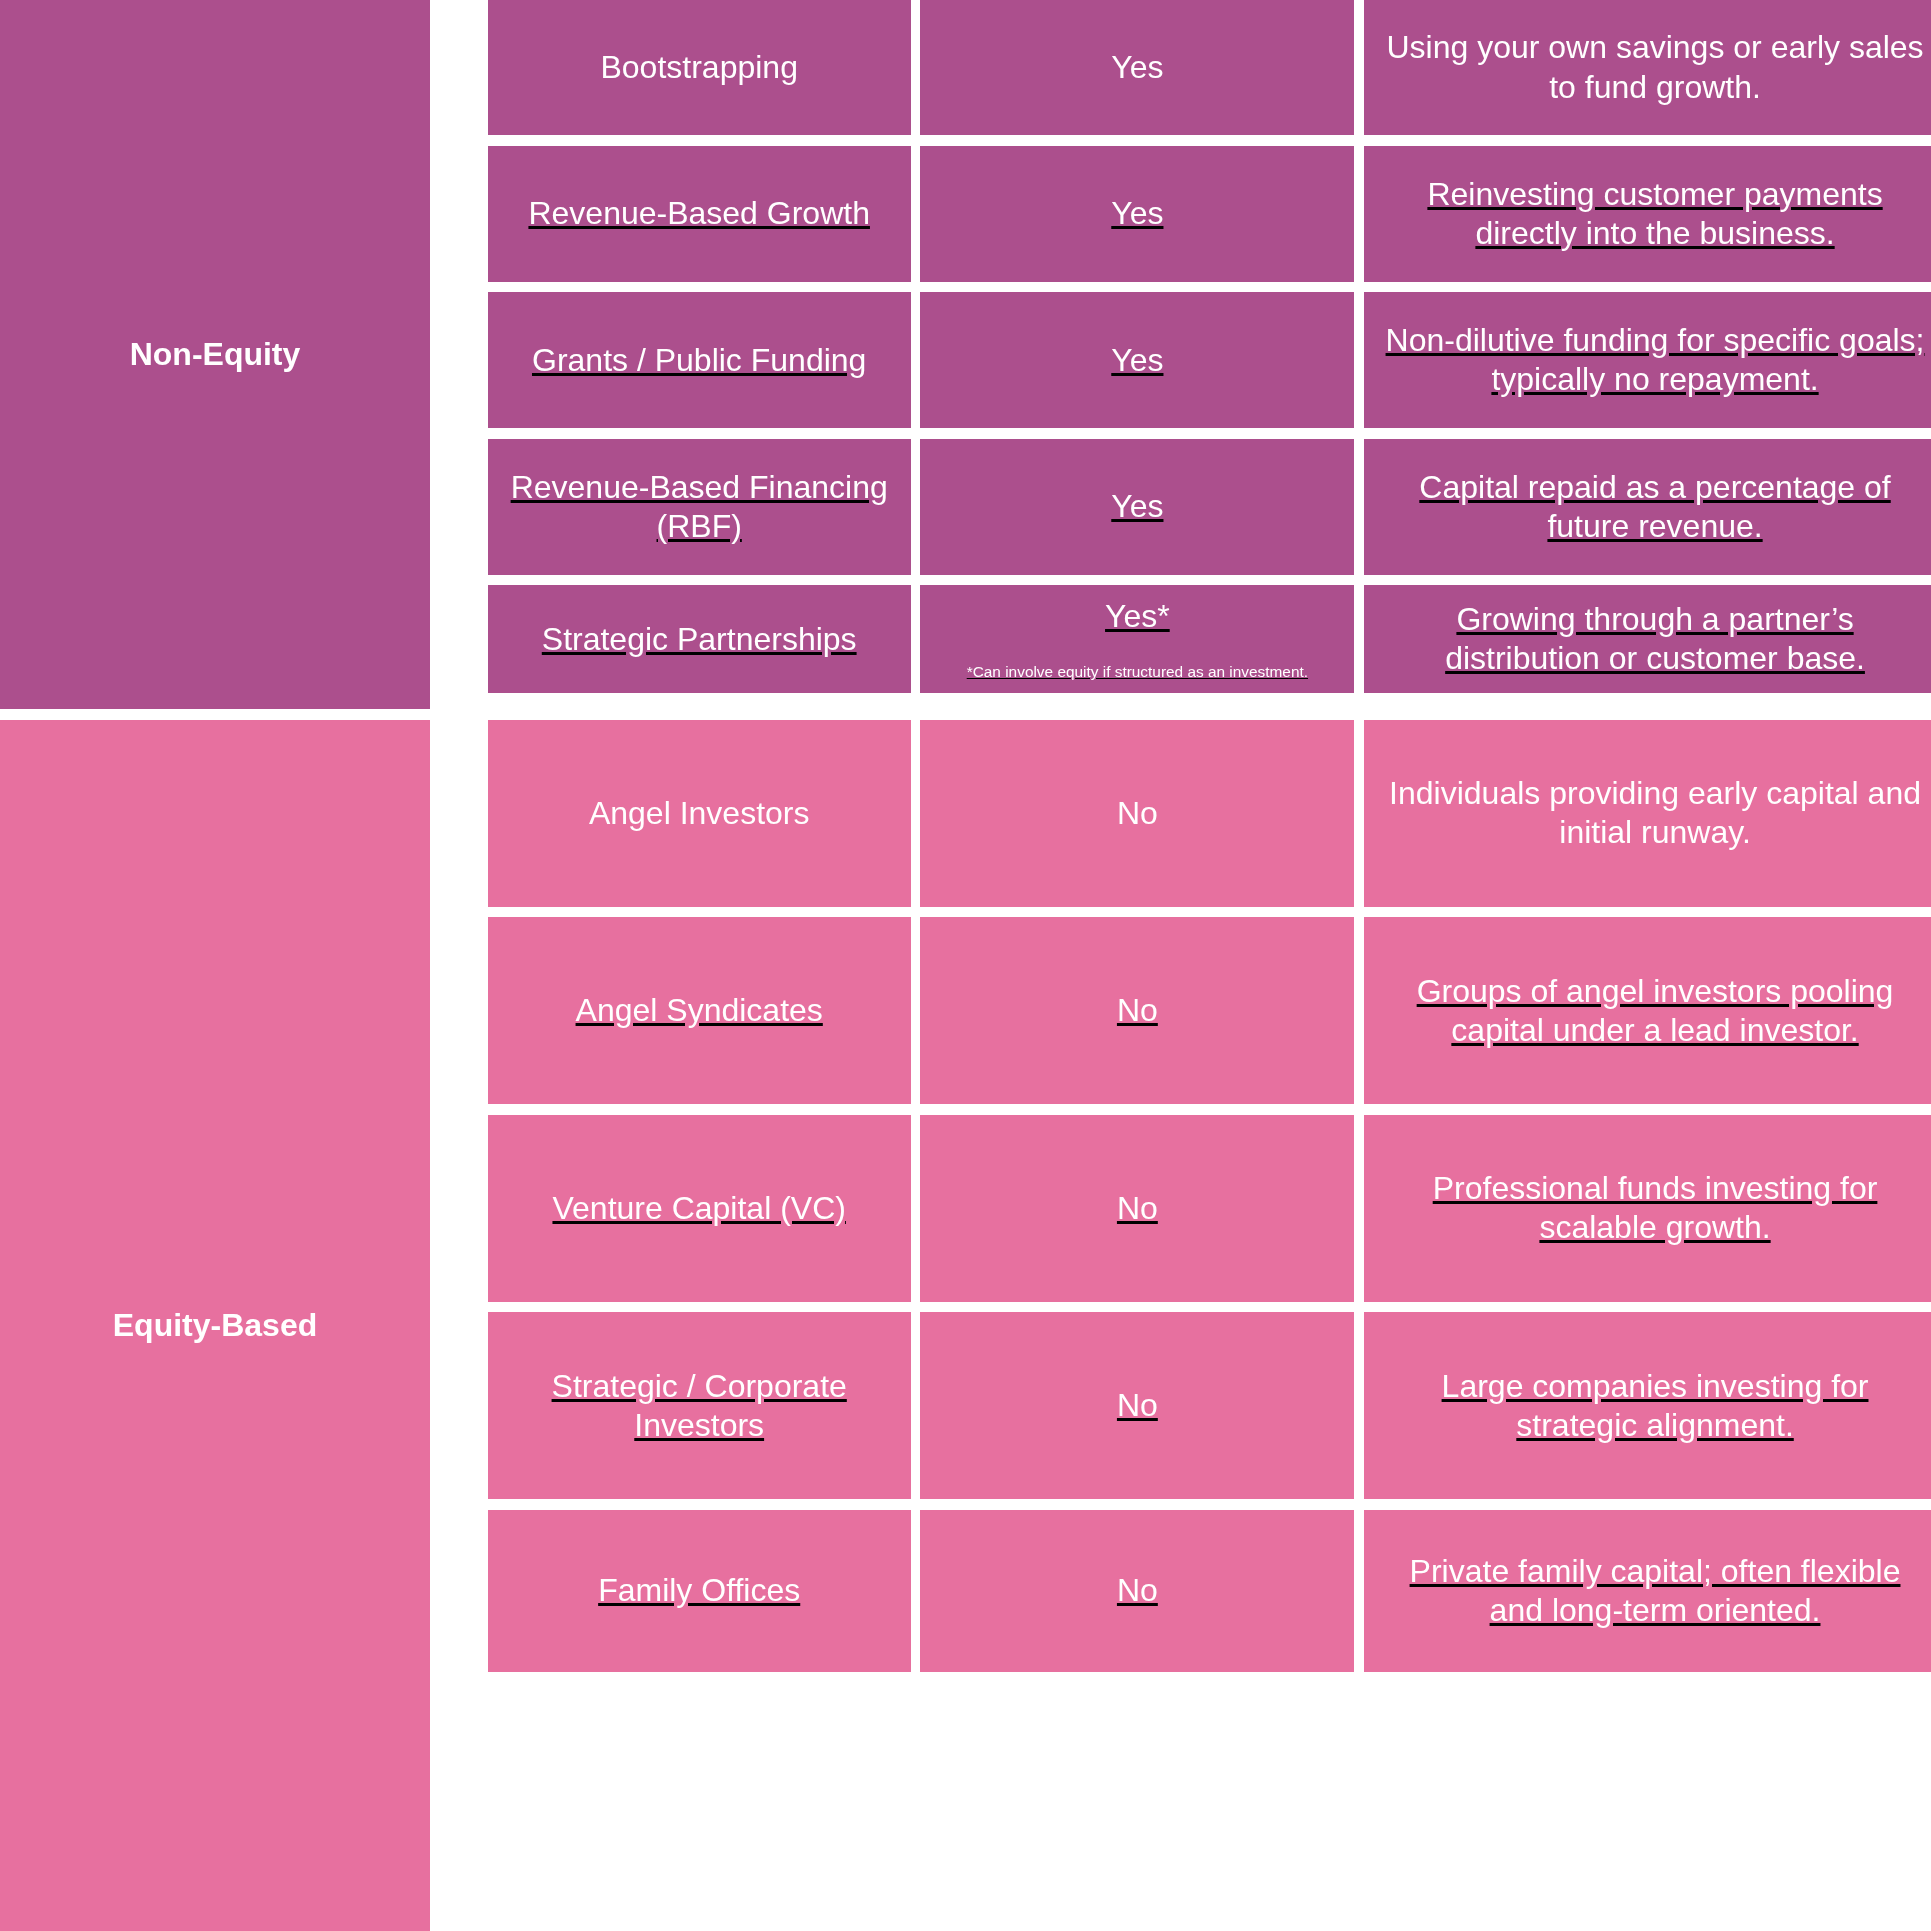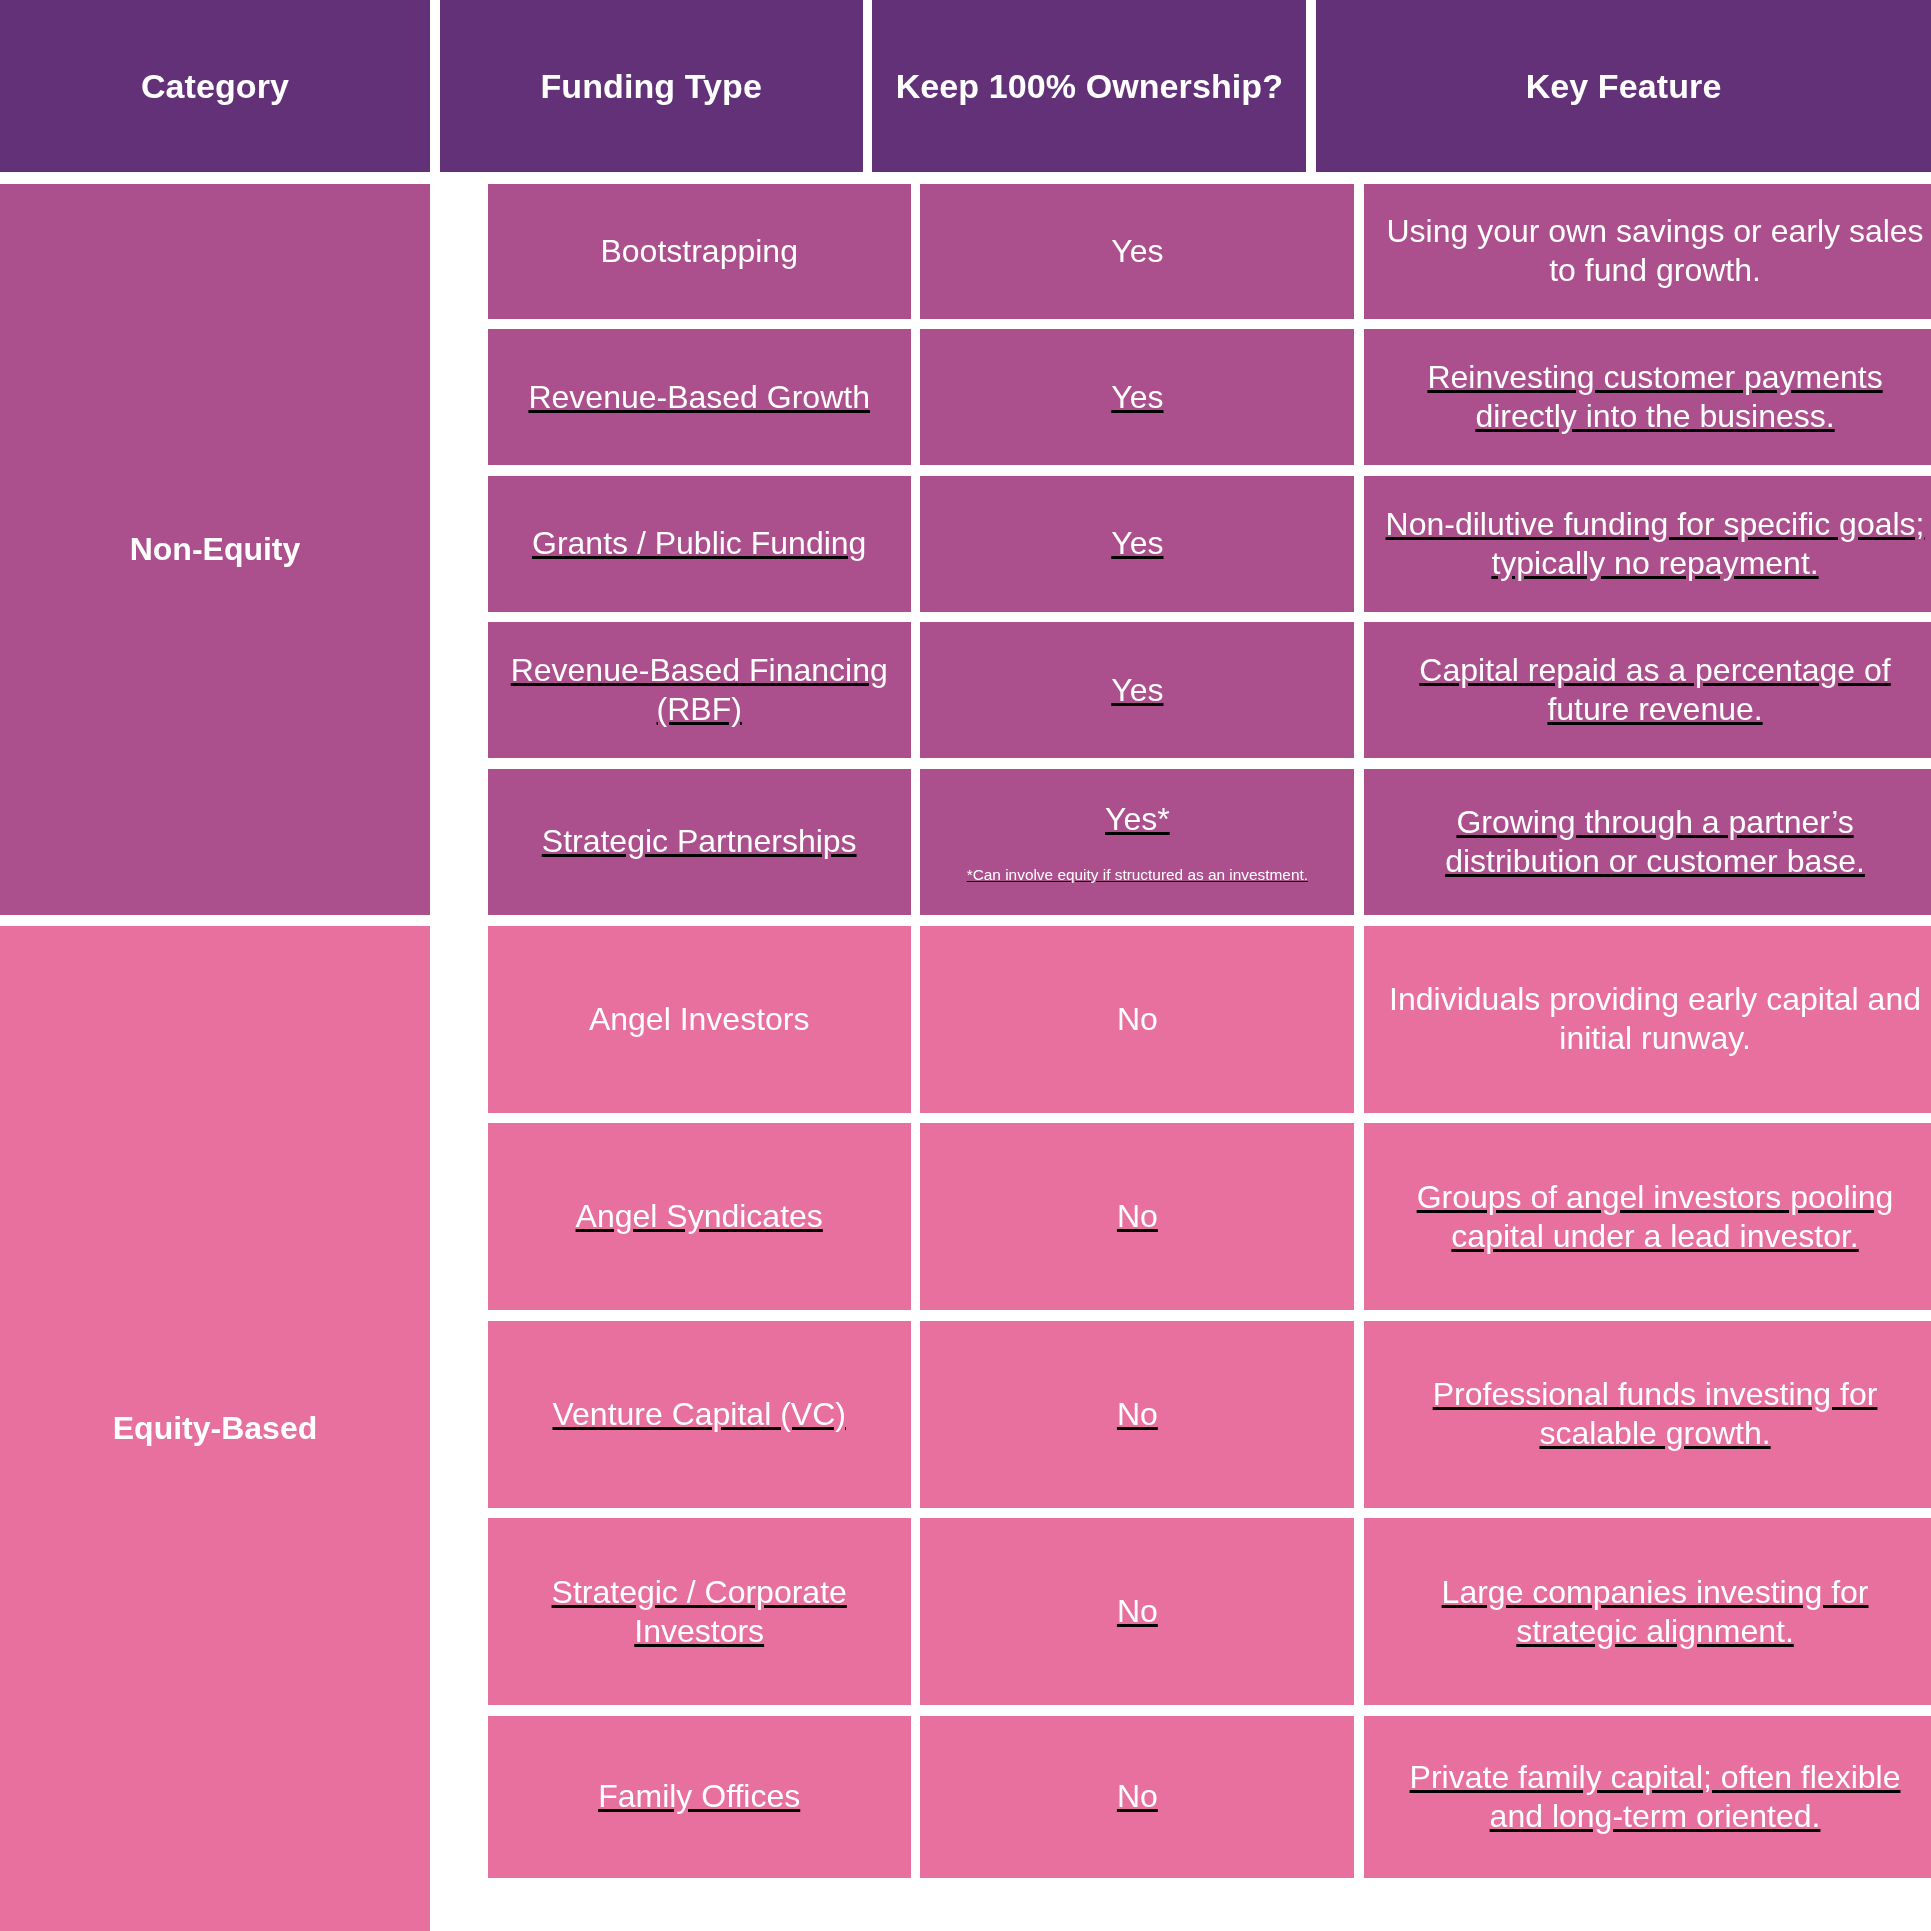--- a/index.html
+++ b/index.html
@@ -102,36 +102,30 @@
   .ne .group-label,
   .ne .cell { background: #AC4F8D; }
 
   
   .eq .group-label,
   .eq .cell { background: #E7709F; }
 
   
   .ne .data-row { height: 136px; }
   .ne .data-row:nth-child(1) { height: 135px; }
-  .ne .data-row:nth-child(5) { height: 146px; justify-content: flex-end; }
+  .ne .data-row:nth-child(5) { height: 108px; justify-content: flex-end; }
 
   .eq .data-row { height: 187px; }
   .eq .data-row:last-child { height: 162px; }
 </style>
 </head>
 <body>
 
 <div class="table-wrap">
 
-  <div class="header-row">
-    <div class="header-cell cell-cat" style="flex:0 0 430px;">Category</div>
-    <div class="header-cell" style="flex:0 0 423px;">Funding Type</div>
-    <div class="header-cell" style="flex:0 0 434px;">Keep 100% Ownership?</div>
-    <div class="header-cell" style="flex:1 1 auto;">Key Feature</div>
-  </div>
 
   <div class="body-area">
 
     <div class="group-block ne" style="flex:0 0 709px;">
       <div class="group-label">Non-Equity</div>
       <div class="group-rows">
 
         <div class="data-row">
           <div class="cell cell-type">Bootstrapping</div>
           <div class="cell cell-own">

